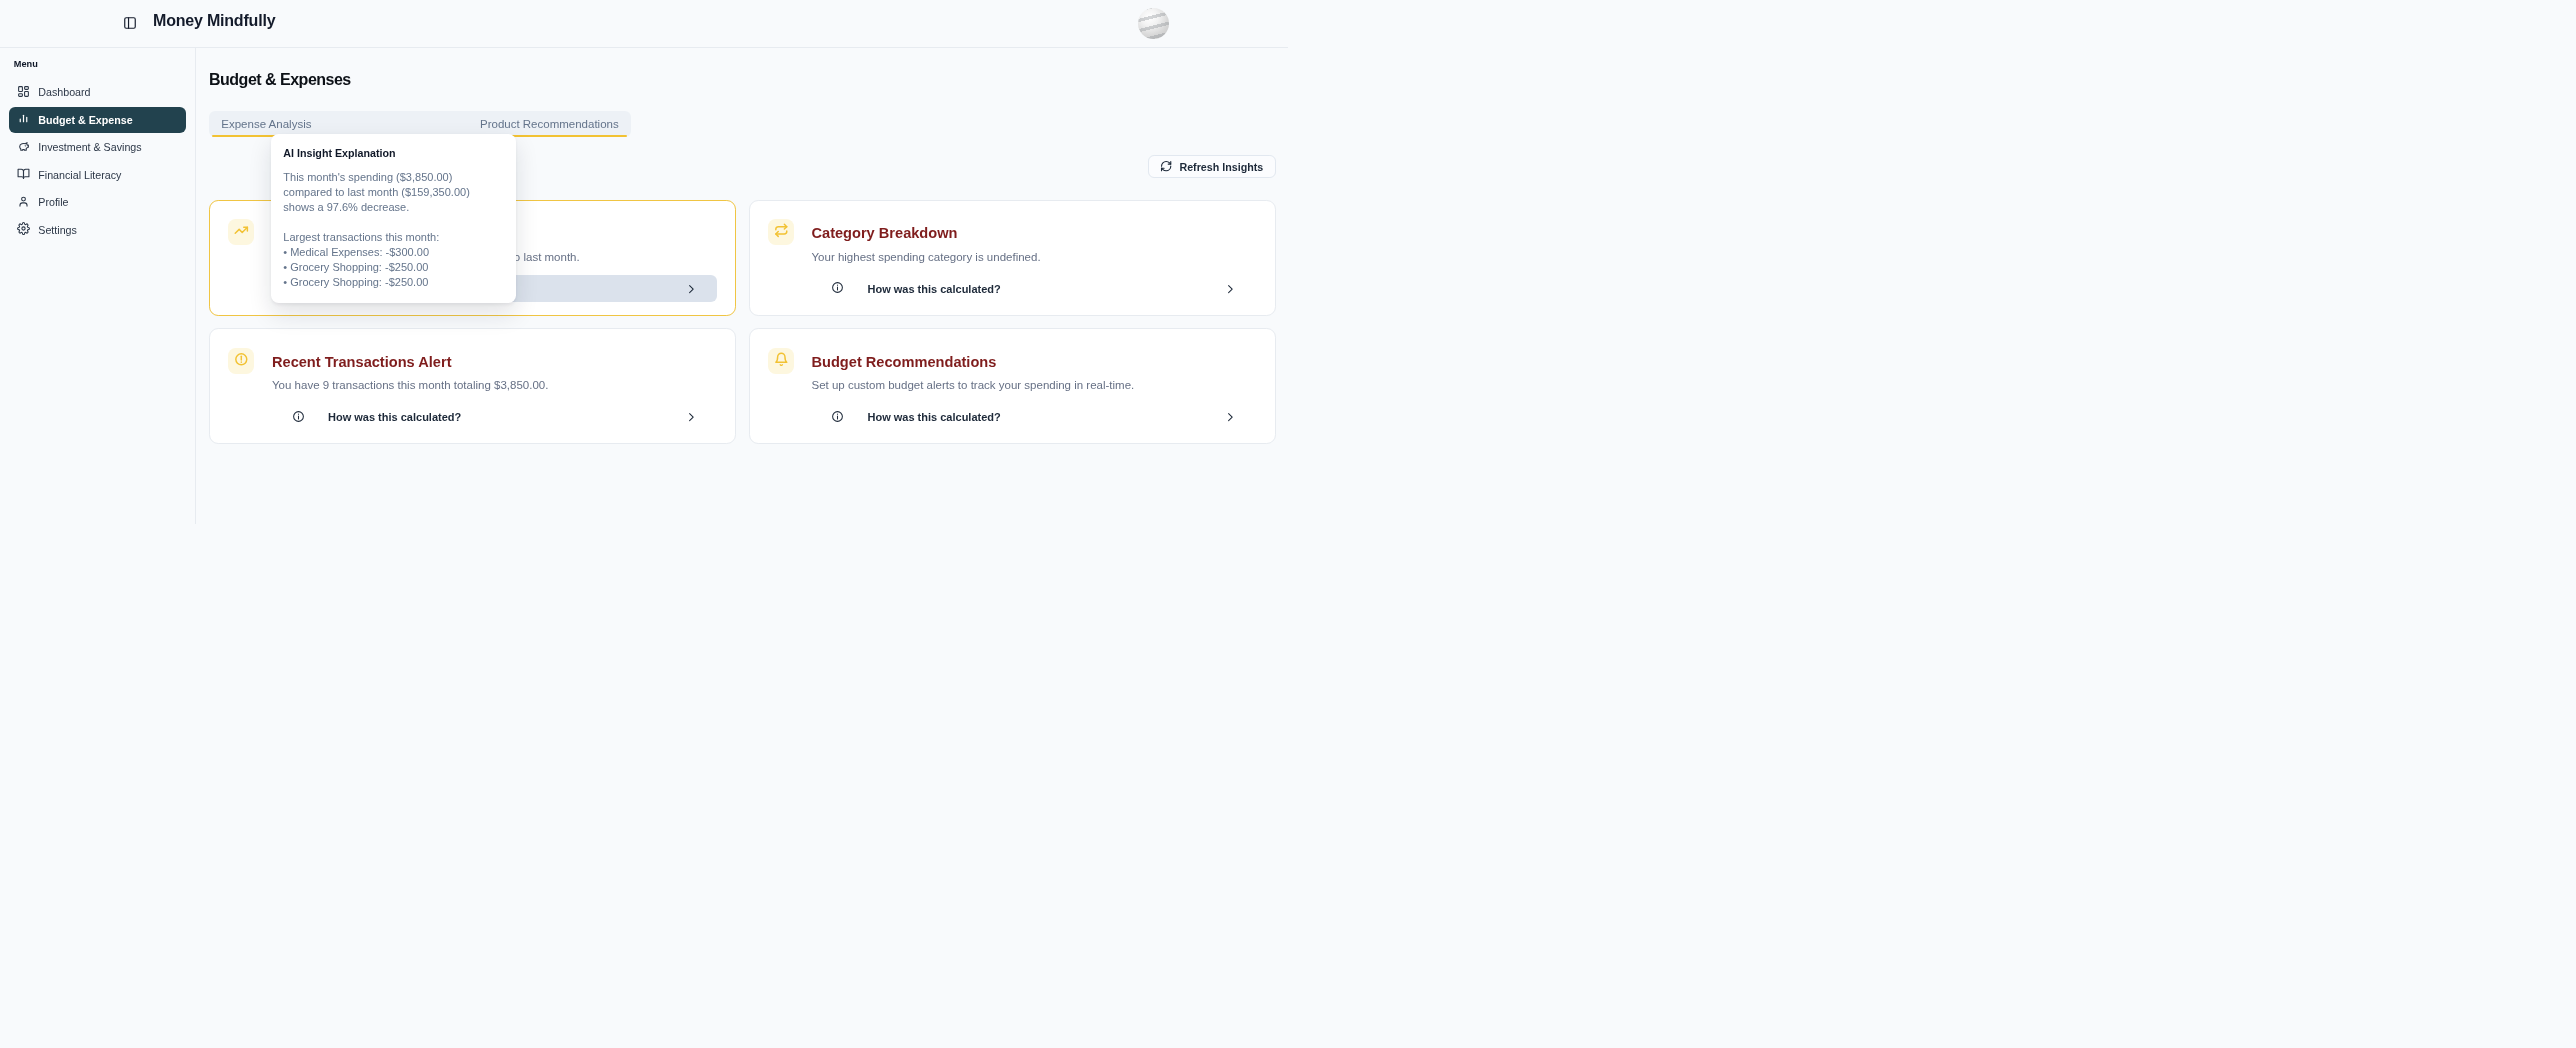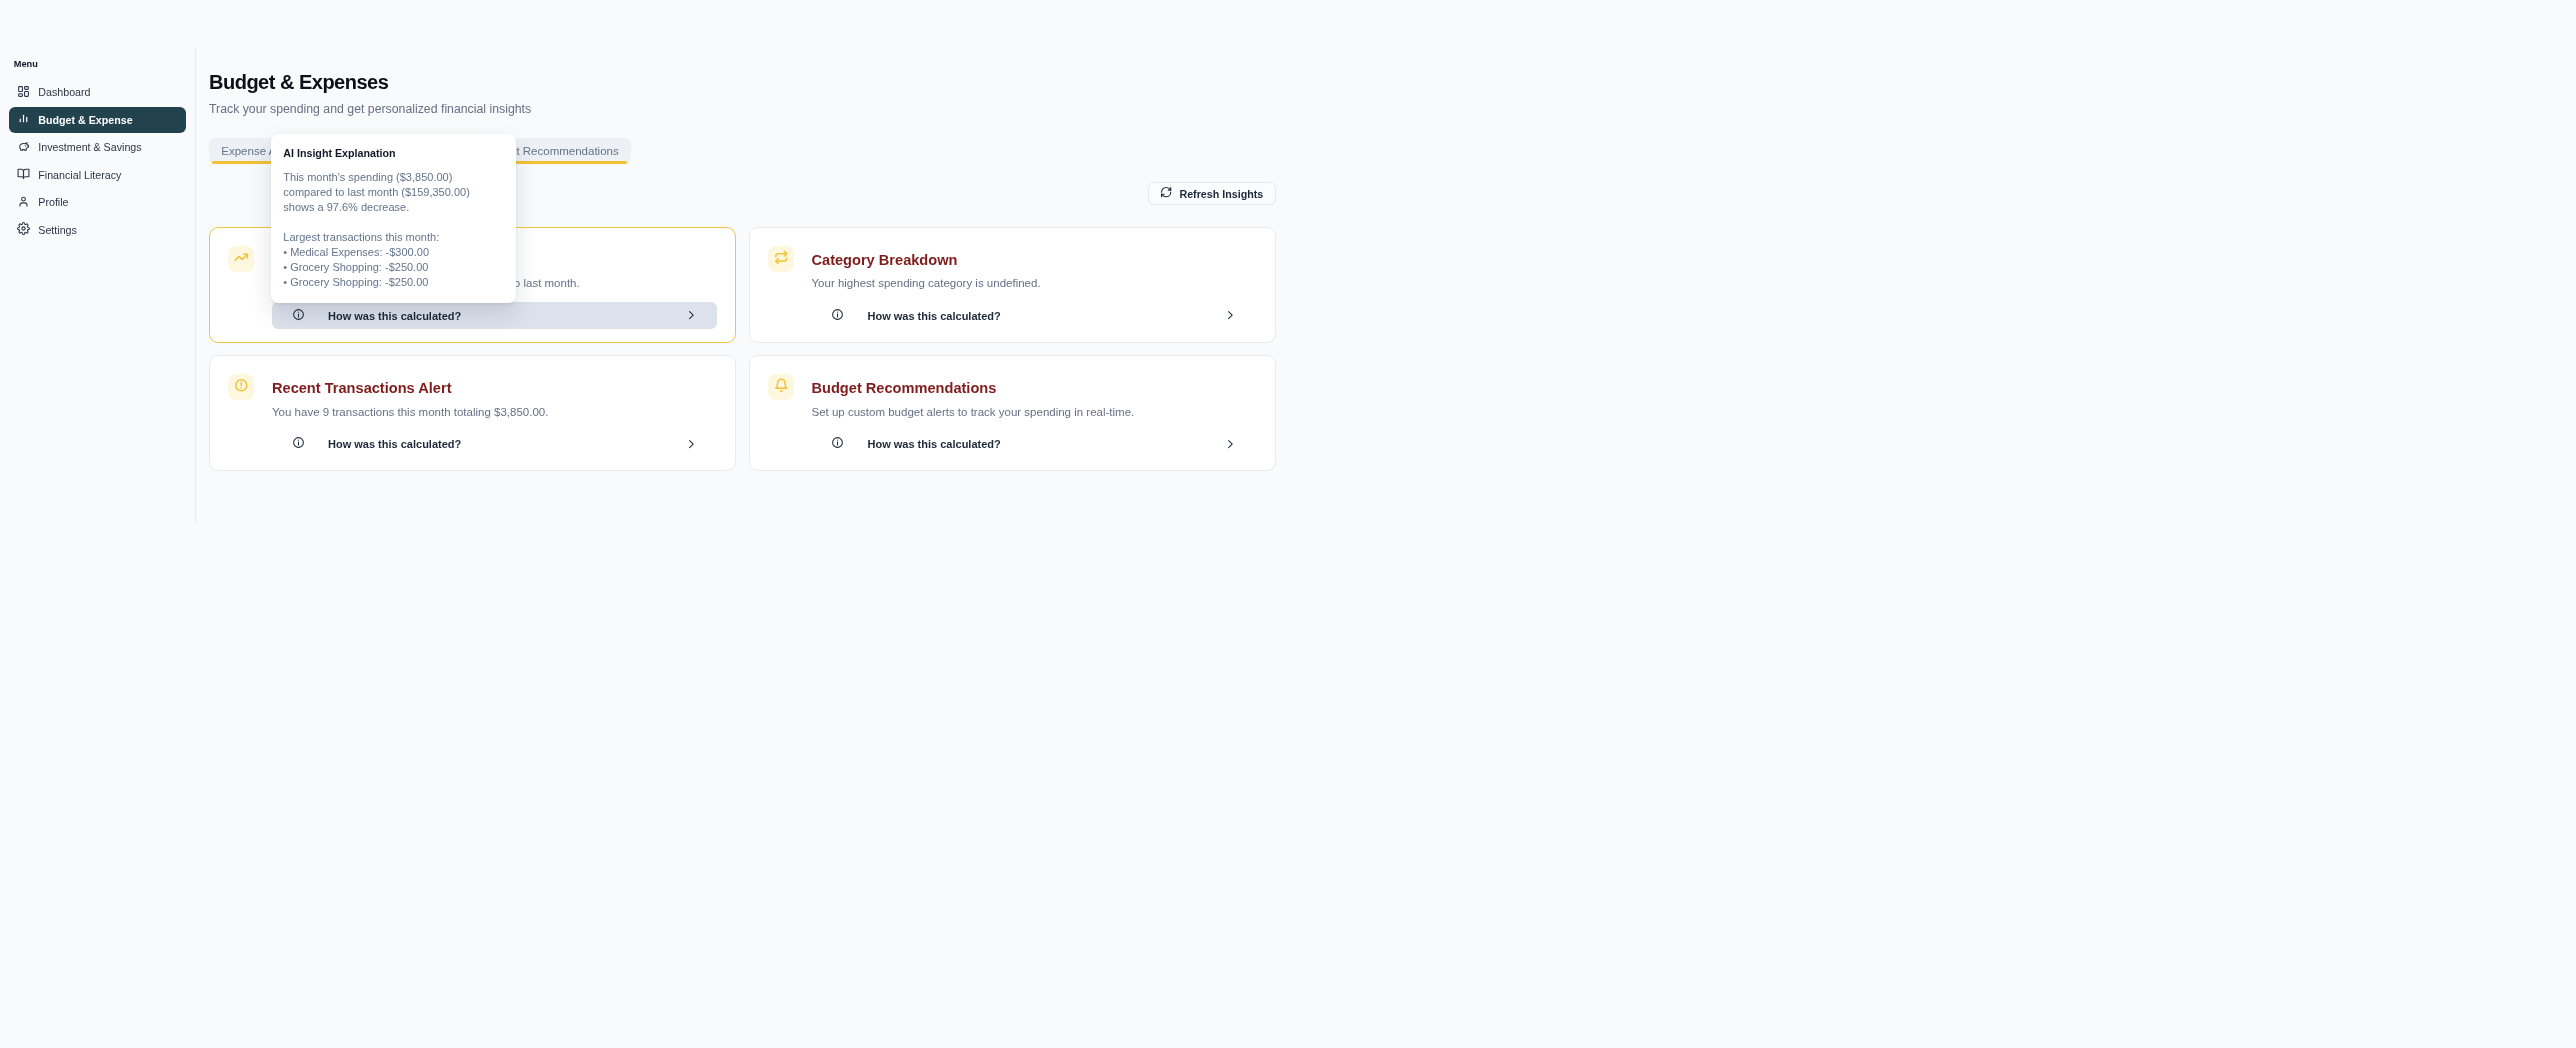--- a/index.html
+++ b/index.html
@@ -18,21 +18,21 @@
   
   .shell{position:absolute;top:47px;left:0;right:0;bottom:0;display:flex;}
   .sidebar{width:196px;flex:0 0 196px;border-right:0.8px solid #e7ebf0;box-sizing:border-box;padding:10.7px 9.2px 0 9.2px;background:#f8fafc;}
   .menu-label{font-size:9.2px;font-weight:bold;color:#101828;margin:1.5px 0 10px 4.6px;}
   .nav-item{height:26px;margin-bottom:1.5px;border-radius:6.1px;display:flex;align-items:center;gap:8.4px;padding:0 7.7px;
             font-size:10.7px;color:#2c3747;cursor:pointer;}
   .nav-item svg{flex:0 0 auto;}
   .nav-item.active{background:#22424e;color:#ffffff;font-weight:bold;}
 
   .main{flex:1;min-width:0;padding:0 12.3px 0 13px;position:relative;}
-  h1.page-title{margin:24px 0 0;font-size:20px;font-weight:bold;color:#0d1117;letter-spacing:-0.5px;}
+  h1.page-title{margin:24px 0 0;font-size:16px;font-weight:bold;color:#0d1117;letter-spacing:-0.5px;}
   .page-subtitle{margin-top:7.7px;font-size:12.3px;color:#667085;}
 
   
   .tabstrip{margin-top:22px;width:422px;height:26px;background:#edf1f6;border-radius:6.1px;position:relative;display:flex;align-items:center;}
   .tab{height:100%;display:flex;align-items:center;padding:0 12.3px;font-size:11.5px;color:#64748b;cursor:pointer;white-space:nowrap;}
   .tab.right{margin-left:auto;}
   .tab-underline{position:absolute;left:3.1px;right:3.8px;bottom:0;height:2.3px;background:#f2c233;border-radius:1.5px;}
 
   
   .toolbar{display:flex;justify-content:flex-end;margin-top:18.4px;}
@@ -57,20 +57,32 @@
            box-shadow:0 1.5px 3.1px rgba(16,24,40,.06), 0 10.7px 23px rgba(16,24,40,.12);padding:13px 12.3px;z-index:10;}
   .pop-title{font-size:10.7px;font-weight:bold;color:#101828;}
   .pop-para{margin-top:10.7px;font-size:11px;line-height:15px;color:#64748b;}
   .pop-list{margin-top:15.3px;font-size:11px;line-height:15px;color:#64748b;}
 </style>
 </head>
 <body>
 
 <div class="viewport">
 
+  <div class="header">
+    <button class="panel-toggle">
+      <span>
+        <svg width="14" height="14" viewBox="0 0 24 24" fill="none" stroke="#141b2b" stroke-width="2" stroke-linecap="round" stroke-linejoin="round">
+            <rect x="3" y="3" width="18" height="18" rx="2.5"></rect>
+            <line x1="9.5" y1="3" x2="9.5" y2="21"></line>
+          </svg>
+      </span>
+    </button>
+    <div class="app-title">Money Mindfully</div>
+    <div class="avatar"></div>
+  </div>
 
   <div class="shell">
 
     <div class="sidebar">
       <div class="menu-label">Menu</div>
 
       <div class="nav-item">
         <span>
           <svg width="13" height="13" viewBox="0 0 24 24" fill="none" stroke="#2c3747" stroke-width="2" stroke-linecap="round" stroke-linejoin="round">
               <rect x="3" y="3" width="7" height="9" rx="1.5"></rect>
@@ -129,21 +141,20 @@
               <circle cx="12" cy="12" r="3"></circle>
               <path d="M19.4 15a1.65 1.65 0 0 0 .33 1.82l.06.06a2 2 0 0 1-2.83 2.83l-.06-.06a1.65 1.65 0 0 0-1.82-.33 1.65 1.65 0 0 0-1 1.51V21a2 2 0 0 1-4 0v-.09A1.65 1.65 0 0 0 9 19.4a1.65 1.65 0 0 0-1.82.33l-.06.06a2 2 0 0 1-2.83-2.83l.06-.06a1.65 1.65 0 0 0 .33-1.82 1.65 1.65 0 0 0-1.51-1H3a2 2 0 0 1 0-4h.09A1.65 1.65 0 0 0 4.6 9a1.65 1.65 0 0 0-.33-1.82l-.06-.06a2 2 0 0 1 2.83-2.83l.06.06a1.65 1.65 0 0 0 1.82.33H9a1.65 1.65 0 0 0 1-1.51V3a2 2 0 0 1 4 0v.09a1.65 1.65 0 0 0 1 1.51 1.65 1.65 0 0 0 1.82-.33l.06-.06a2 2 0 0 1 2.83 2.83l-.06.06a1.65 1.65 0 0 0-.33 1.82V9a1.65 1.65 0 0 0 1.51 1H21a2 2 0 0 1 0 4h-.09a1.65 1.65 0 0 0-1.51 1z"></path>
             </svg>
         </span>
         <span>Settings</span>
       </div>
     </div>
 
     <div class="main">
       <h1 class="page-title">Budget &amp; Expenses</h1>
-      <div class="page-subtitle">Track your spending and get personalized financial insights</div>
 
       <div class="tabstrip">
         <div class="tab">Expense Analysis</div>
         <div class="tab right">Product Recommendations</div>
         <div class="tab-underline"></div>
       </div>
 
       <div class="toolbar">
         <button class="refresh-btn">
           <span>

